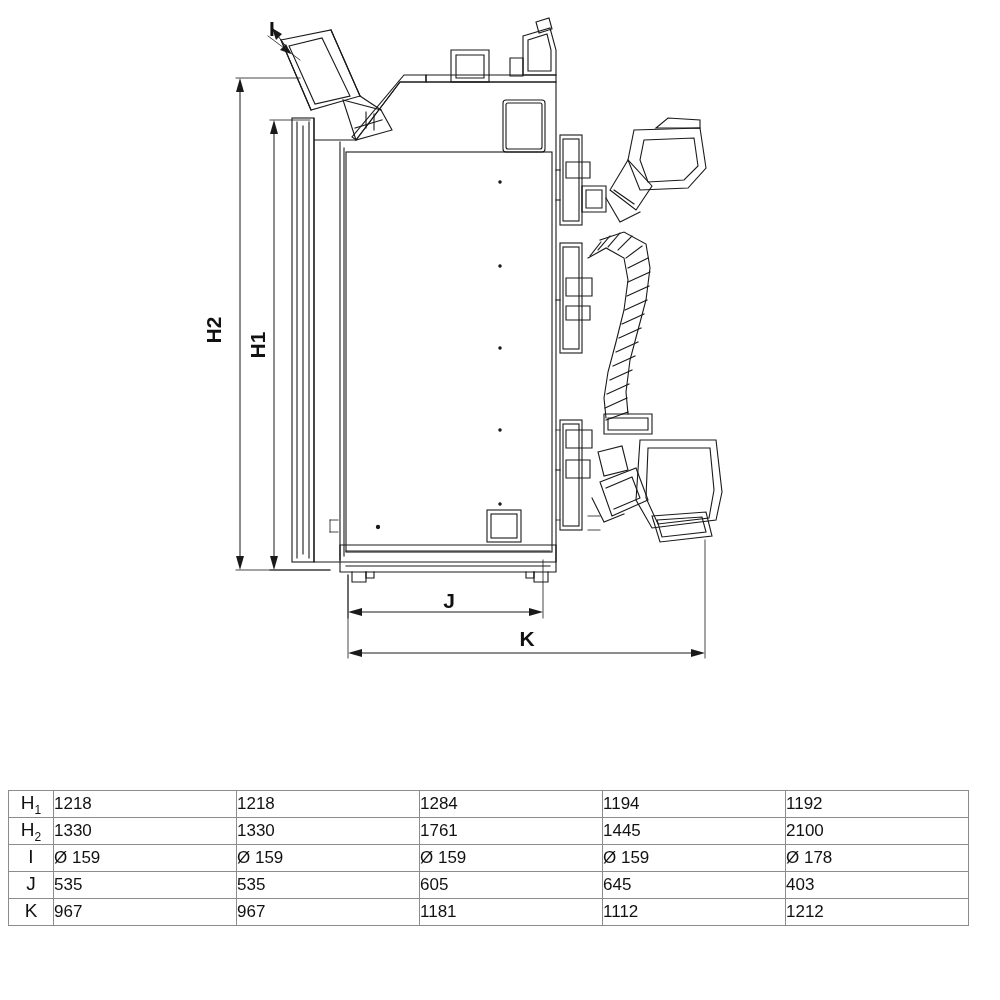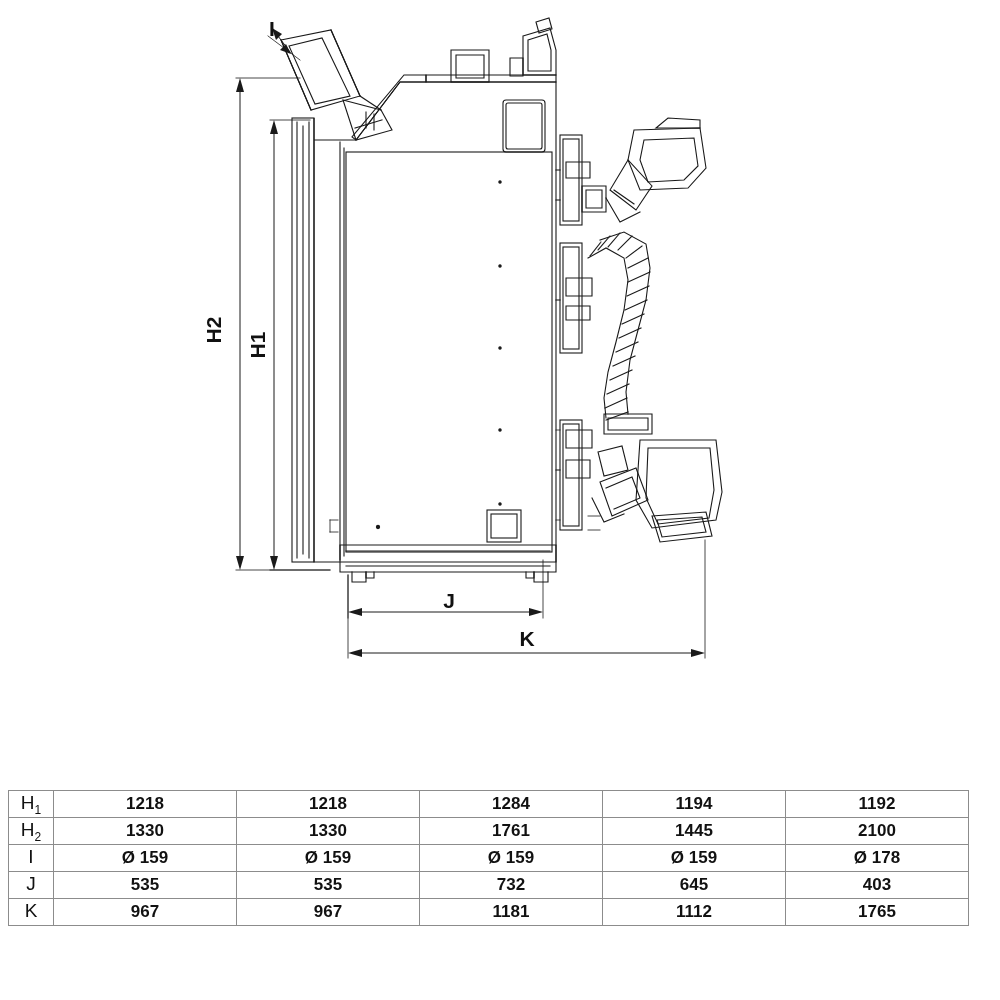--- a/index.html
+++ b/index.html
@@ -44,24 +44,24 @@
 
   table.spec-table {
     border-collapse: collapse;
     width: 954px;
     table-layout: fixed;
     background: #ffffff;
   }
   table.spec-table td {
     border: 1px solid #8c8c8c;
     height: 26px;
-    text-align: center;
+    text-align: left;
     vertical-align: middle;
     font-size: 17px;
-    font-weight: bold;
+    font-weight: normal;
     color: #111111;
     padding: 0;
   }
   table.spec-table td.rowhead {
     width: 44px;
     font-weight: normal;
     font-size: 19px;
     text-align: center;
   }
   table.spec-table td.val {
@@ -302,29 +302,29 @@
         <td class="val">Ø 159</td>
         <td class="val">Ø 159</td>
         <td class="val">Ø 178</td>
       </tr>
       <tr>
         <td class="rowhead">
           <span>J</span><span class="sub"></span>
         </td>
         <td class="val">535</td>
         <td class="val">535</td>
-        <td class="val">732</td>
+        <td class="val">605</td>
         <td class="val">645</td>
         <td class="val">403</td>
       </tr>
       <tr>
         <td class="rowhead">
           <span>K</span><span class="sub"></span>
         </td>
         <td class="val">967</td>
         <td class="val">967</td>
         <td class="val">1181</td>
         <td class="val">1112</td>
-        <td class="val">1765</td>
+        <td class="val">1212</td>
       </tr>
     </tbody>
   </table>
 </div>
 
 </body></html>

